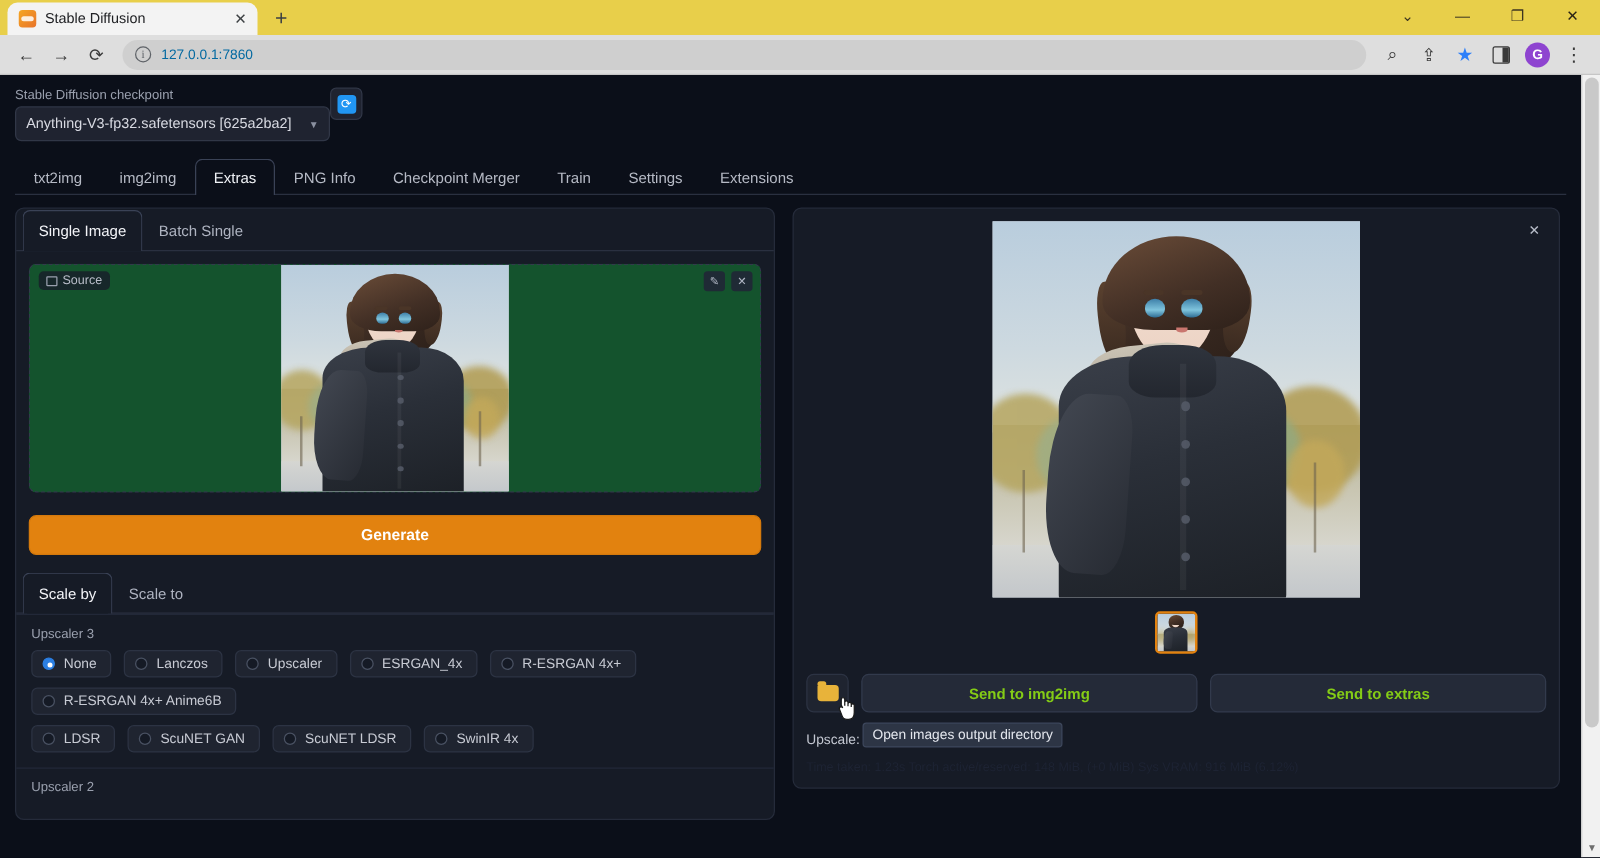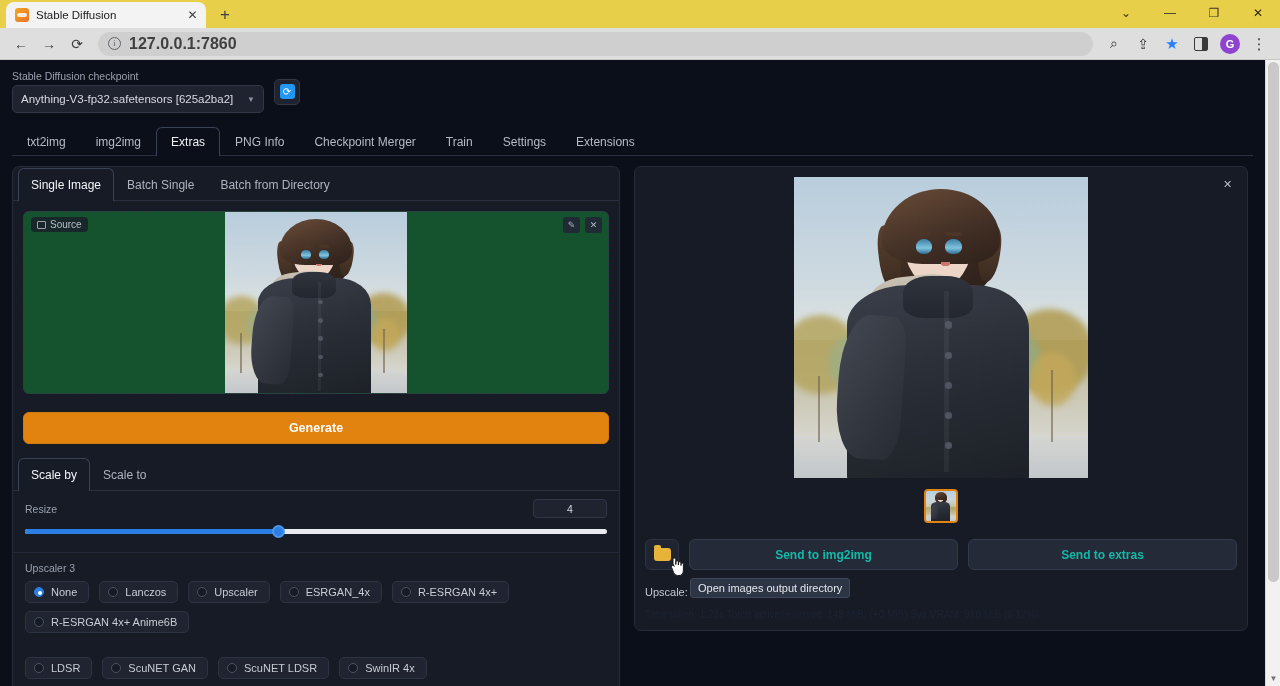--- a/index.html
+++ b/index.html
@@ -67,21 +67,21 @@
   .omnibox {
     flex: 1; height: 24px; background: #cfcfcf; border-radius: 12px;
     display: flex; align-items: center; padding: 0 10px; gap: 8px;
     margin: 0 6px;
   }
   .omni-info {
     width: 13px; height: 13px; border: 1.3px solid #5f6368; border-radius: 50%;
     font-size: 9px; line-height: 11px; text-align: center; color: #5f6368;
     flex: 0 0 13px; font-family: "Liberation Serif", serif;
   }
-  .omni-url { font-size: 16px; color: #404040; font-weight: bold; }
+  .omni-url { font-size: 11px; color: #0369a1; }
   .navright { display: flex; align-items: center; gap: 3px; }
   .star { color: #2d7ff9; font-size: 15px; }
   .avatar {
     width: 20px; height: 20px; border-radius: 50%;
     background: #8e44d0; color: #fff; font-size: 11px;
     display: flex; align-items: center; justify-content: center;
     font-weight: bold;
   }
   .sidepanel-ico {
     width: 14px; height: 14px; border: 1.6px solid #3a3a3a; border-radius: 2px;
@@ -109,21 +109,21 @@
     background: #c9c9c9; border-radius: 6px;
   }
   .scroll-arrow {
     position:absolute; left:0; width:15px; height:14px; text-align:center;
     font-size:8px; color:#6e6e6e; line-height:14px;
   }
 
   .content { width: 1265px; padding: 10px 12px 0 12px; }
 
   
-  .ckpt-row { display: flex; align-items: center; gap: 10px; }
+  .ckpt-row { display: flex; align-items: flex-start; }
   .ckpt-box { width: 252px; }
   .ckpt-label { font-size: 10.5px; color: #9aa0ae; margin-bottom: 3px; }
   .ckpt-select {
     height: 28px; background: #1f2330; border: 1px solid #313747;
     border-radius: 5px; display: flex; align-items: center;
     padding: 0 8px; font-size: 11.5px; color: #d8dae2;
     justify-content: space-between;
   }
   .caret { font-size: 8px; color: #8a90a0; }
   .refresh-btn {
@@ -277,21 +277,21 @@
   .folder-ico {
     width: 17px; height: 13px; background: #e8b33a; border-radius: 1px 3px 3px 3px;
     position: relative;
   }
   .folder-ico::before {
     content:""; position:absolute; left:0; top:-3px; width:7px; height:3px;
     background:#e8b33a; border-radius:2px 2px 0 0;
   }
   .act-btn {
     flex: 1; height: 31px; background: #242a38; border: 1px solid #323a4c;
-    border-radius: 6px; color: #14b8a6; font-size: 12px; font-weight: bold;
+    border-radius: 6px; color: #84cc16; font-size: 12px; font-weight: bold;
     display: flex; align-items: center; justify-content: center;
   }
 
   .cursor-hand {
     position: absolute; left: 24px; top: 16px; width: 18px; height: 22px;
     z-index: 20; pointer-events: none;
   }
   .tooltip {
     position: absolute; left: 44px; top: 38px; z-index: 19;
     background: #2d3545; border: 1px solid #3d475c; border-radius: 3px;
@@ -456,21 +456,20 @@
         <div class="toptab">Extensions</div>
       </div>
 
       <div class="split">
 
         <div class="leftcol">
           <div class="panel">
             <div class="subtabs">
               <div class="subtab active">Single Image</div>
               <div class="subtab">Batch Single</div>
-              <div class="subtab">Batch from Directory</div>
             </div>
 
             <div class="source-wrap">
               <div class="source-box">
                 <div class="source-tag">
                   <span class="mini-img-ico"></span>
                   <span>Source</span>
                 </div>
                 <div class="src-tools">
                   <div class="src-tool">✎</div>
@@ -513,31 +512,20 @@
               </div>
             </div>
 
             <div class="generate">Generate</div>
 
             <div class="scale-panel">
               <div class="subtabs">
                 <div class="subtab active">Scale by</div>
                 <div class="subtab">Scale to</div>
               </div>
-              <div class="resize-row">
-                <div class="resize-top">
-                  <div class="resize-label">Resize</div>
-                  <div class="num-input">4</div>
-                </div>
-                <div class="slider">
-                  <div class="track"></div>
-                  <div class="fill"></div>
-                  <div class="knob"></div>
-                </div>
-              </div>
 
               <div class="ups-block">
                 <div class="ups-title">Upscaler 3</div>
                 <div class="radio-row">
                   <div class="radio sel">
                       <span class="dot"></span>
                       <span>None</span>
                     </div>
                   <div class="radio">
                       <span class="dot"></span>
@@ -553,21 +541,21 @@
                     </div>
                   <div class="radio">
                       <span class="dot"></span>
                       <span>R-ESRGAN 4x+</span>
                     </div>
                   <div class="radio">
                       <span class="dot"></span>
                       <span>R-ESRGAN 4x+ Anime6B</span>
                     </div>
                 </div>
-                <div class="radio-row" style="margin-top:24px">
+                <div class="radio-row" style="margin-top:8px">
                   <div class="radio">
                       <span class="dot"></span>
                       <span>LDSR</span>
                     </div>
                   <div class="radio">
                       <span class="dot"></span>
                       <span>ScuNET GAN</span>
                     </div>
                   <div class="radio">
                       <span class="dot"></span>

